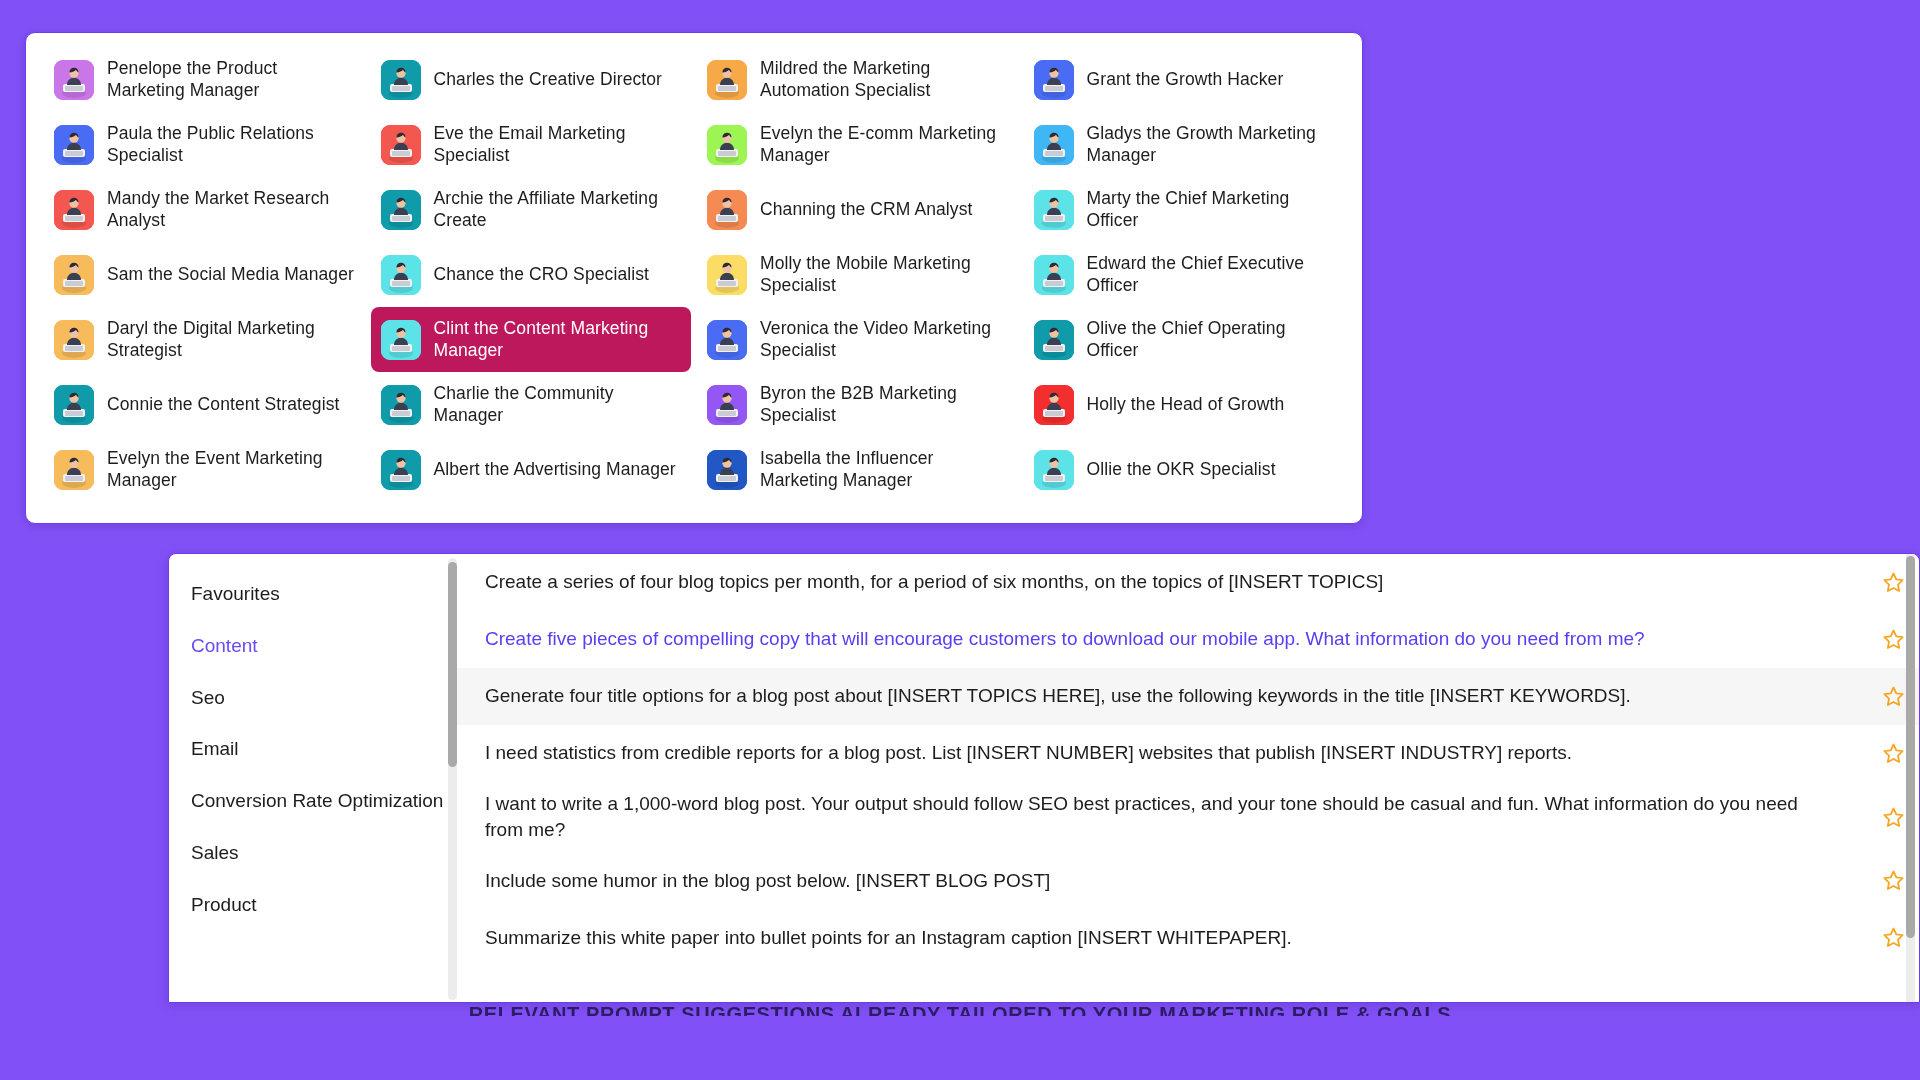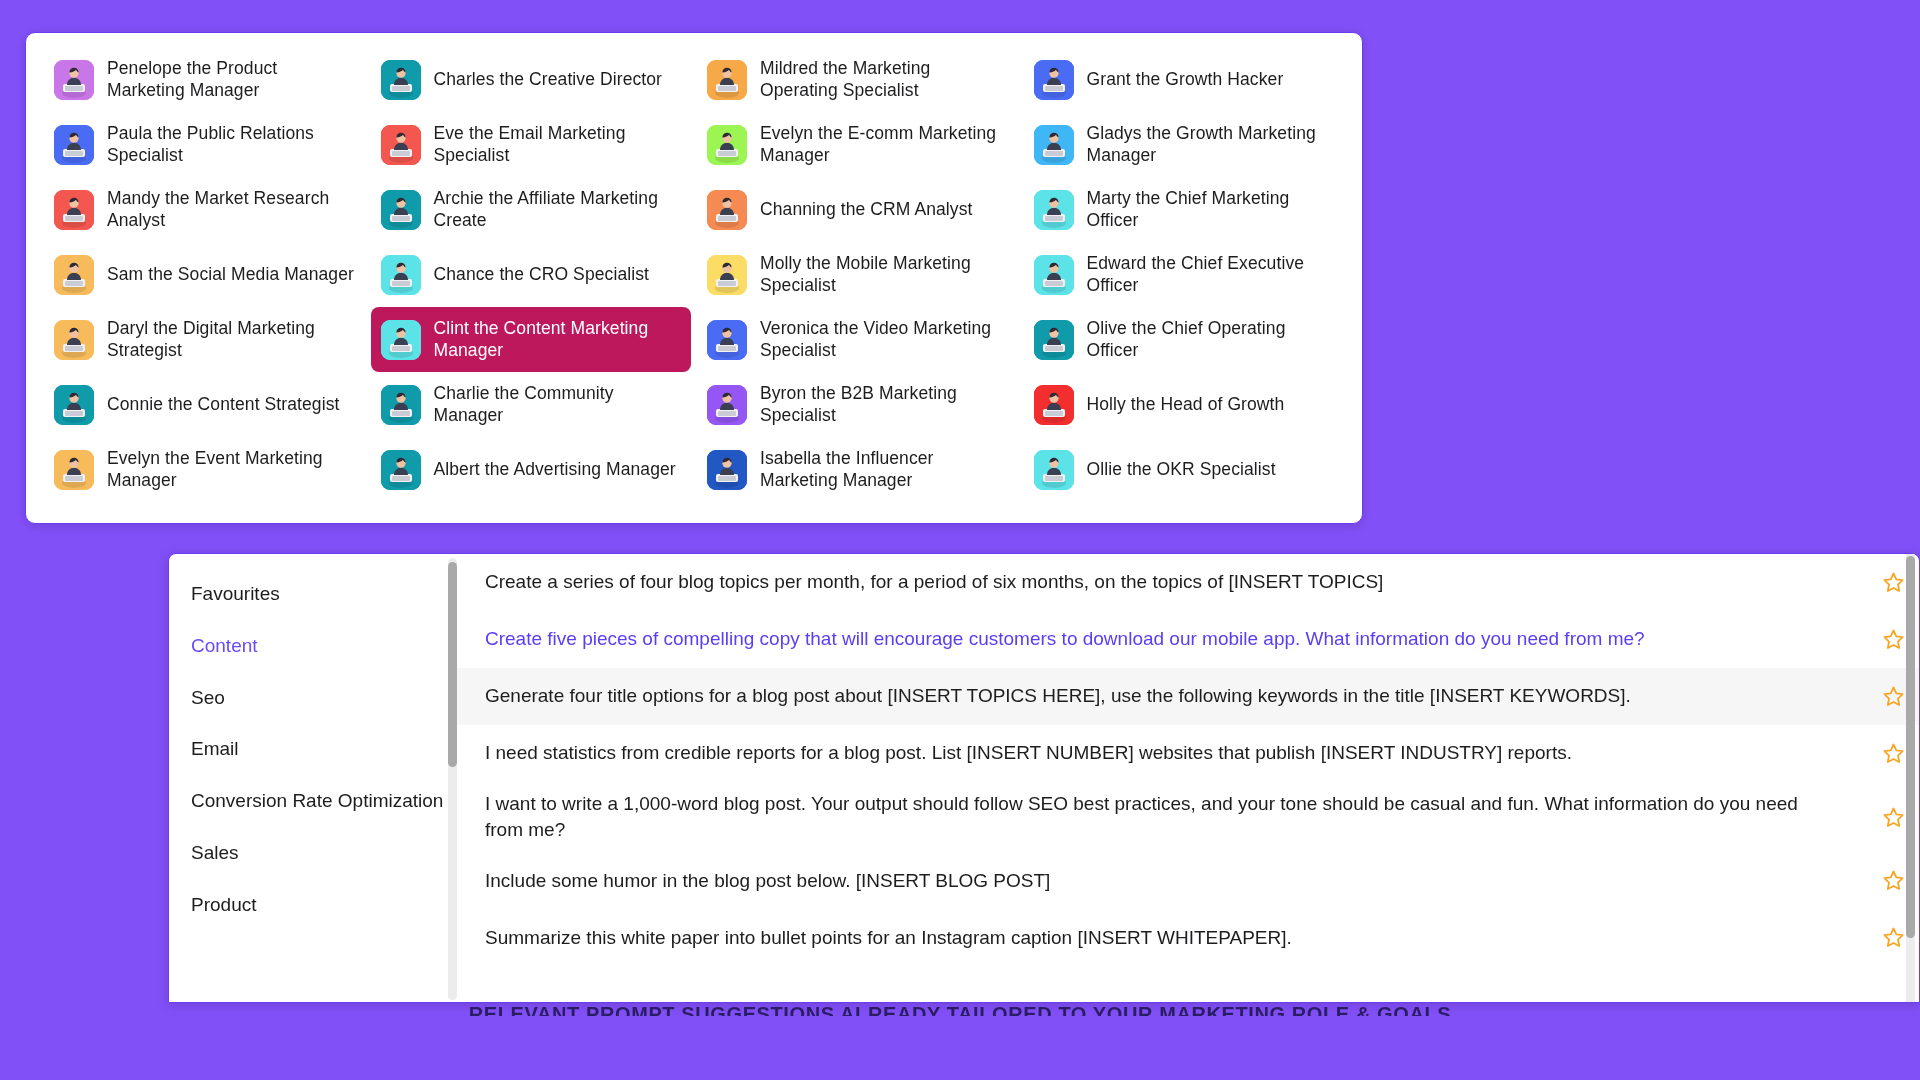--- a/index.html
+++ b/index.html
@@ -381,21 +381,21 @@
               <svg viewBox="0 0 40 40" aria-hidden="true">
     <rect x="0" y="0" width="40" height="40" fill="#F7A948"></rect>
     <ellipse cx="20" cy="33" rx="12" ry="5" fill="rgba(0,0,0,.10)"></ellipse>
     <rect x="9" y="24" width="22" height="8" rx="2" fill="#f2f2f4"></rect>
     <rect x="11" y="26" width="18" height="5" rx="1" fill="#c9ccd4"></rect>
     <path d="M13 25c0-4.2 3.1-7.2 7-7.2s7 3 7 7.2z" fill="#3a3f52"></path>
     <circle cx="20" cy="13.2" r="4.6" fill="#f0c2a4"></circle>
     <path d="M15.4 12.6c0-3 2-4.9 4.6-4.9s4.6 1.9 4.6 4.9c-1.3-.7-2.2-1.9-2.6-2.8-1 1.5-3.2 2.4-6.6 2.8z" fill="#2f2a33"></path>
   </svg>
             </div>
-            <div class="p-label">Mildred the Marketing Operating Specialist</div>
+            <div class="p-label">Mildred the Marketing Automation Specialist</div>
           </div>
           <div class="p-item">
             <div class="p-avatar" style="background: rgb(156, 245, 83);">
               <svg viewBox="0 0 40 40" aria-hidden="true">
     <rect x="0" y="0" width="40" height="40" fill="#9CF553"></rect>
     <ellipse cx="20" cy="33" rx="12" ry="5" fill="rgba(0,0,0,.10)"></ellipse>
     <rect x="9" y="24" width="22" height="8" rx="2" fill="#f2f2f4"></rect>
     <rect x="11" y="26" width="18" height="5" rx="1" fill="#c9ccd4"></rect>
     <path d="M13 25c0-4.2 3.1-7.2 7-7.2s7 3 7 7.2z" fill="#3a3f52"></path>
     <circle cx="20" cy="13.2" r="4.6" fill="#f0c2a4"></circle>

